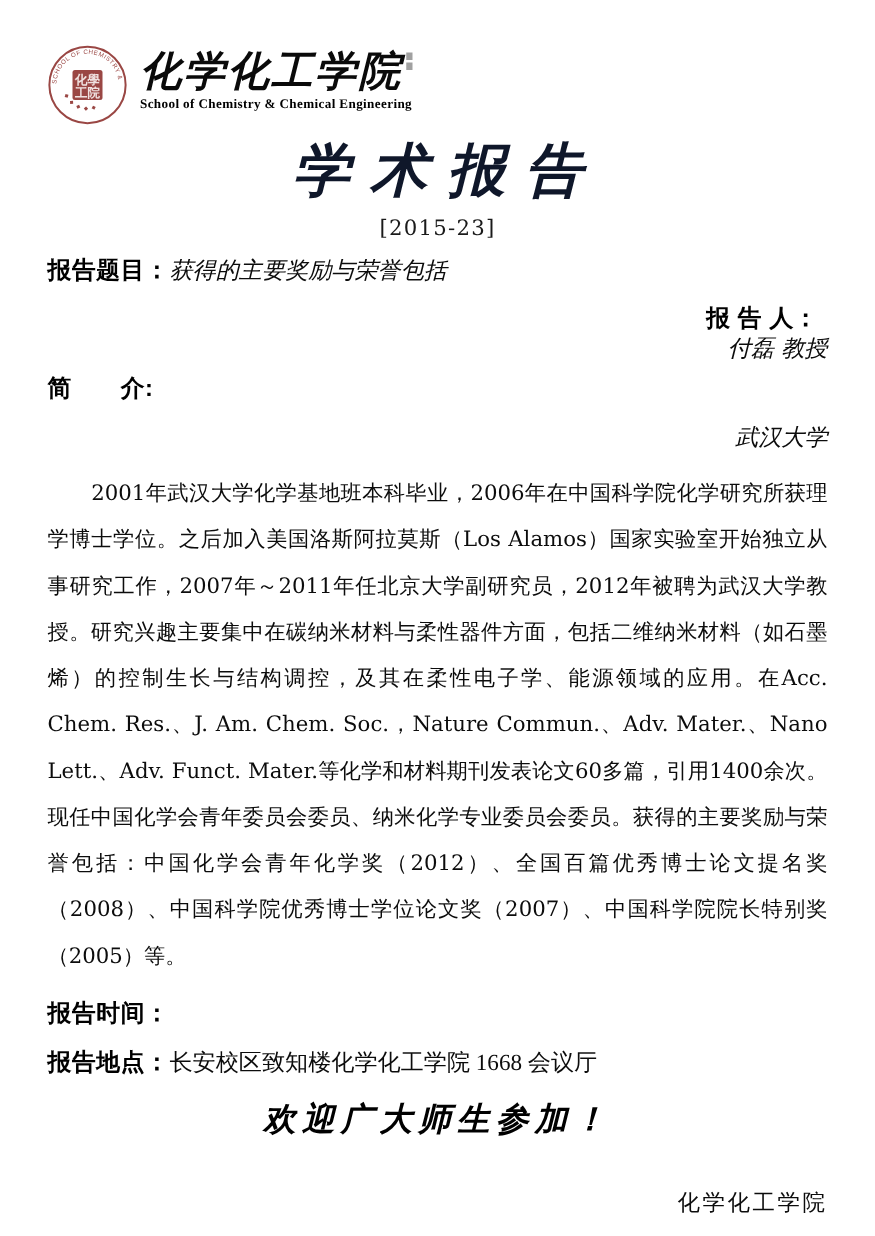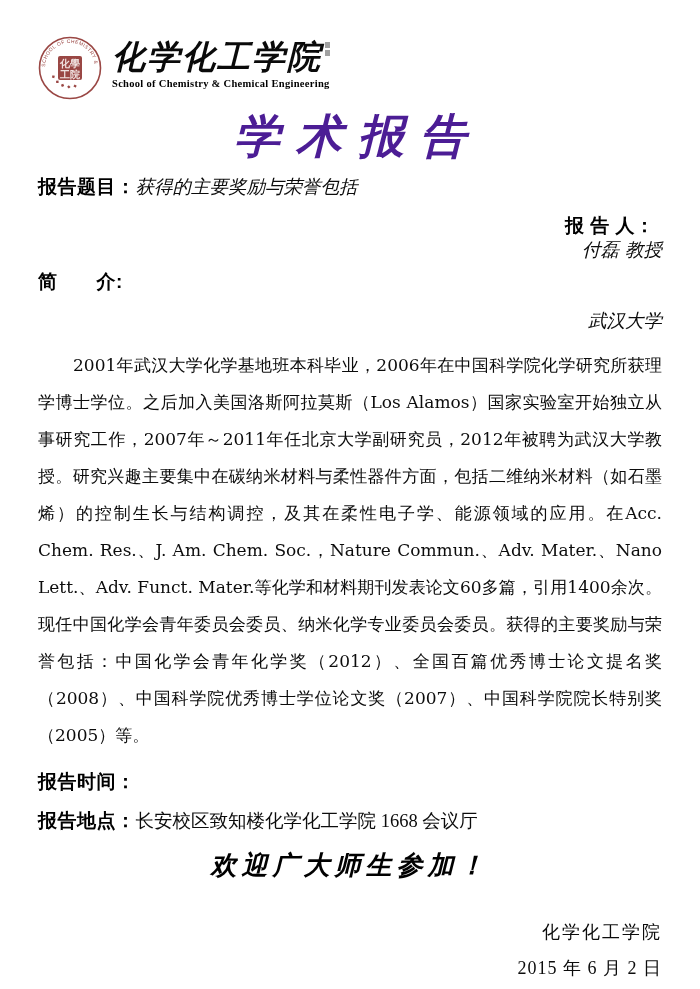--- a/index.html
+++ b/index.html
@@ -53,21 +53,21 @@
   .doc-title {
     margin: 8px 0 0 0;
     text-align: center;
     font-family: "DejaVu Serif", serif;
     font-weight: bold;
     font-style: italic;
     font-size: 46px;
     line-height: 1.15;
     letter-spacing: 16px;
     text-indent: 16px; 
-    color: #4c1d95;
+    color: #0f172a;
   }
   .issue-number {
     margin-top: 10px;
     text-align: center;
     font-family: "DejaVu Serif", serif;
     font-size: 17px;
     letter-spacing: 1px;
     color: #1a1a1a;
   }
 
@@ -152,20 +152,21 @@
       <div class="school-name-row">
         <div class="school-name-cn">化学化工学院</div>
         <span class="sig-mark"></span>
       </div>
       <div class="school-name-en">School of Chemistry &amp; Chemical Engineering</div>
     </div>
   </div>
 
   <h1 class="doc-title">学术报告</h1>
 
+  <div class="issue-number">[2015-23]</div>
 
   <div class="fields">
     <div class="info-row">
       <span class="field-label">报告题目：</span>
       <span class="field-value kai">获得的主要奖励与荣誉包括</span>
     </div>
     <div class="info-row tight">
       <span class="field-label">报 告 人：</span>
       <span class="field-value kai">付磊 教授</span>
     </div>

